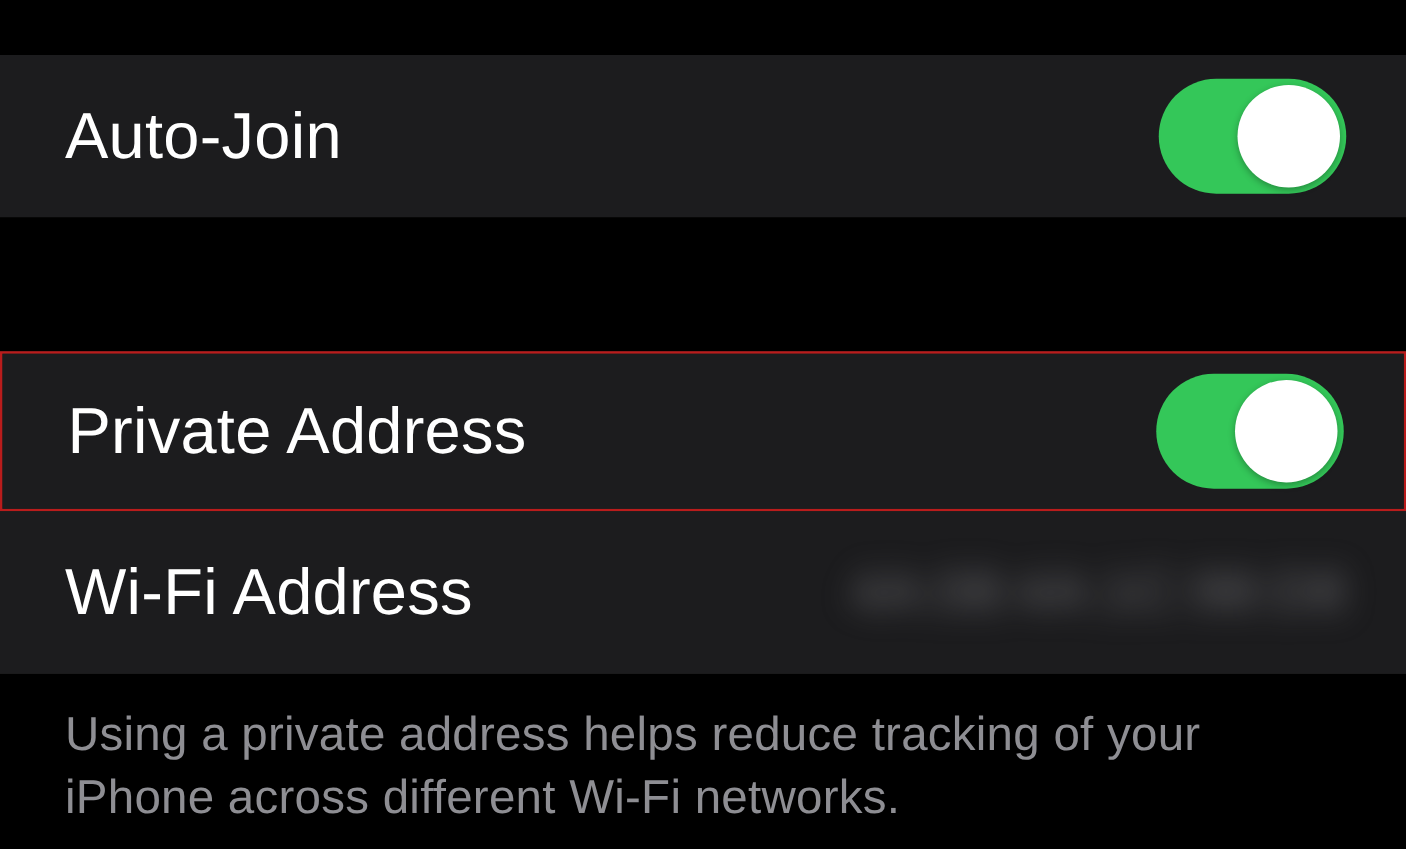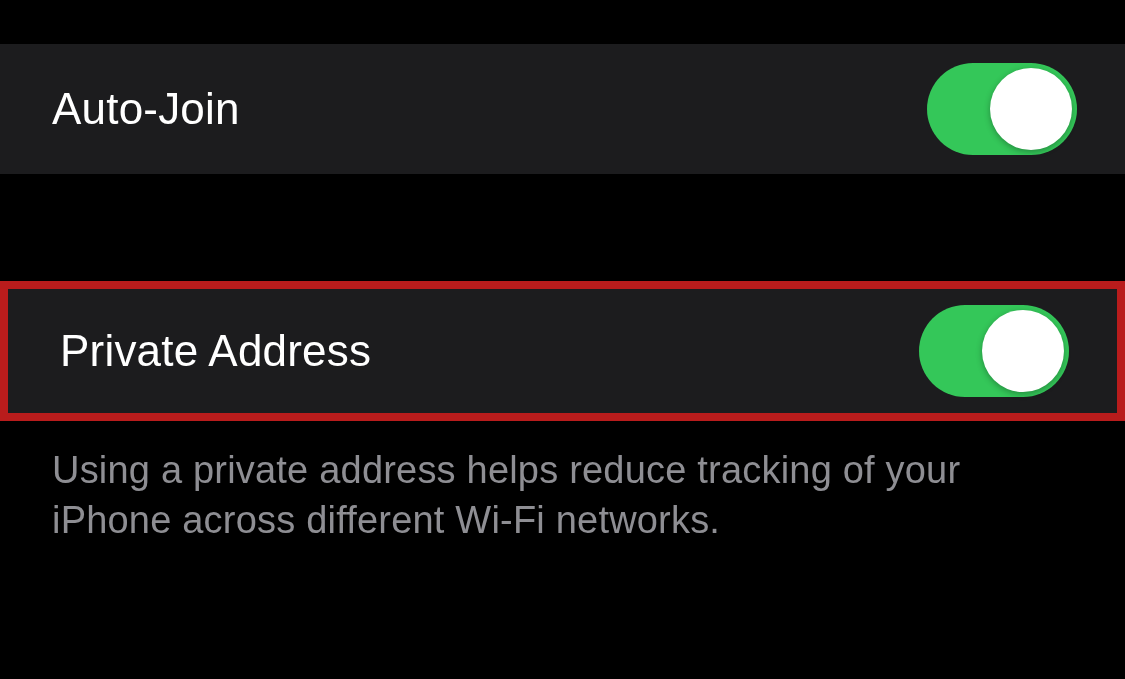--- a/index.html
+++ b/index.html
@@ -29,21 +29,21 @@
       justify-content: space-between;
       padding: 0 48px 0 52px;
       min-height: 130px;
       border-bottom: 1px solid #000000;
     }
     .cell:last-of-type {
       border-bottom: none;
     }
     .cell-label {
       color: #ffffff;
-      font-size: 44px;
+      font-size: 52px;
       font-weight: 400;
       letter-spacing: 0.2px;
     }
     .cell-value {
       color: #8e8e93;
       font-size: 44px;
       font-weight: 400;
     }
     .blurred {
       filter: blur(12px);
@@ -73,21 +73,21 @@
     }
     .footer-text {
       color: #8e8e93;
       font-size: 38px;
       line-height: 1.32;
       padding: 24px 68px 0 52px;
       font-weight: 400;
       letter-spacing: 0.2px;
     }
     .highlight-wrap {
-      border: 8px solid #b91c1c;
+      border: 2px solid #b91c1c;
       box-sizing: border-box;
     }
     .highlight-wrap .cell {
       min-height: 124px;
       border-bottom: none;
     }
     .group {
       background: #1c1c1e;
     }
   </style>
@@ -109,15 +109,19 @@
 
 <div class="group">
   <div class="highlight-wrap">
     <div class="cell">
       <span class="cell-label">Private Address</span>
       <div class="toggle">
         <div class="toggle-knob"></div>
       </div>
     </div>
   </div>
+  <div class="cell">
+    <span class="cell-label">Wi-Fi Address</span>
+    <span class="cell-value blurred">4A:08:4A:1C:98:D8</span>
+  </div>
 </div>
 
 <div class="footer-text">Using a private address helps reduce tracking of your iPhone across different Wi-Fi networks.</div>
 
 </body></html>

